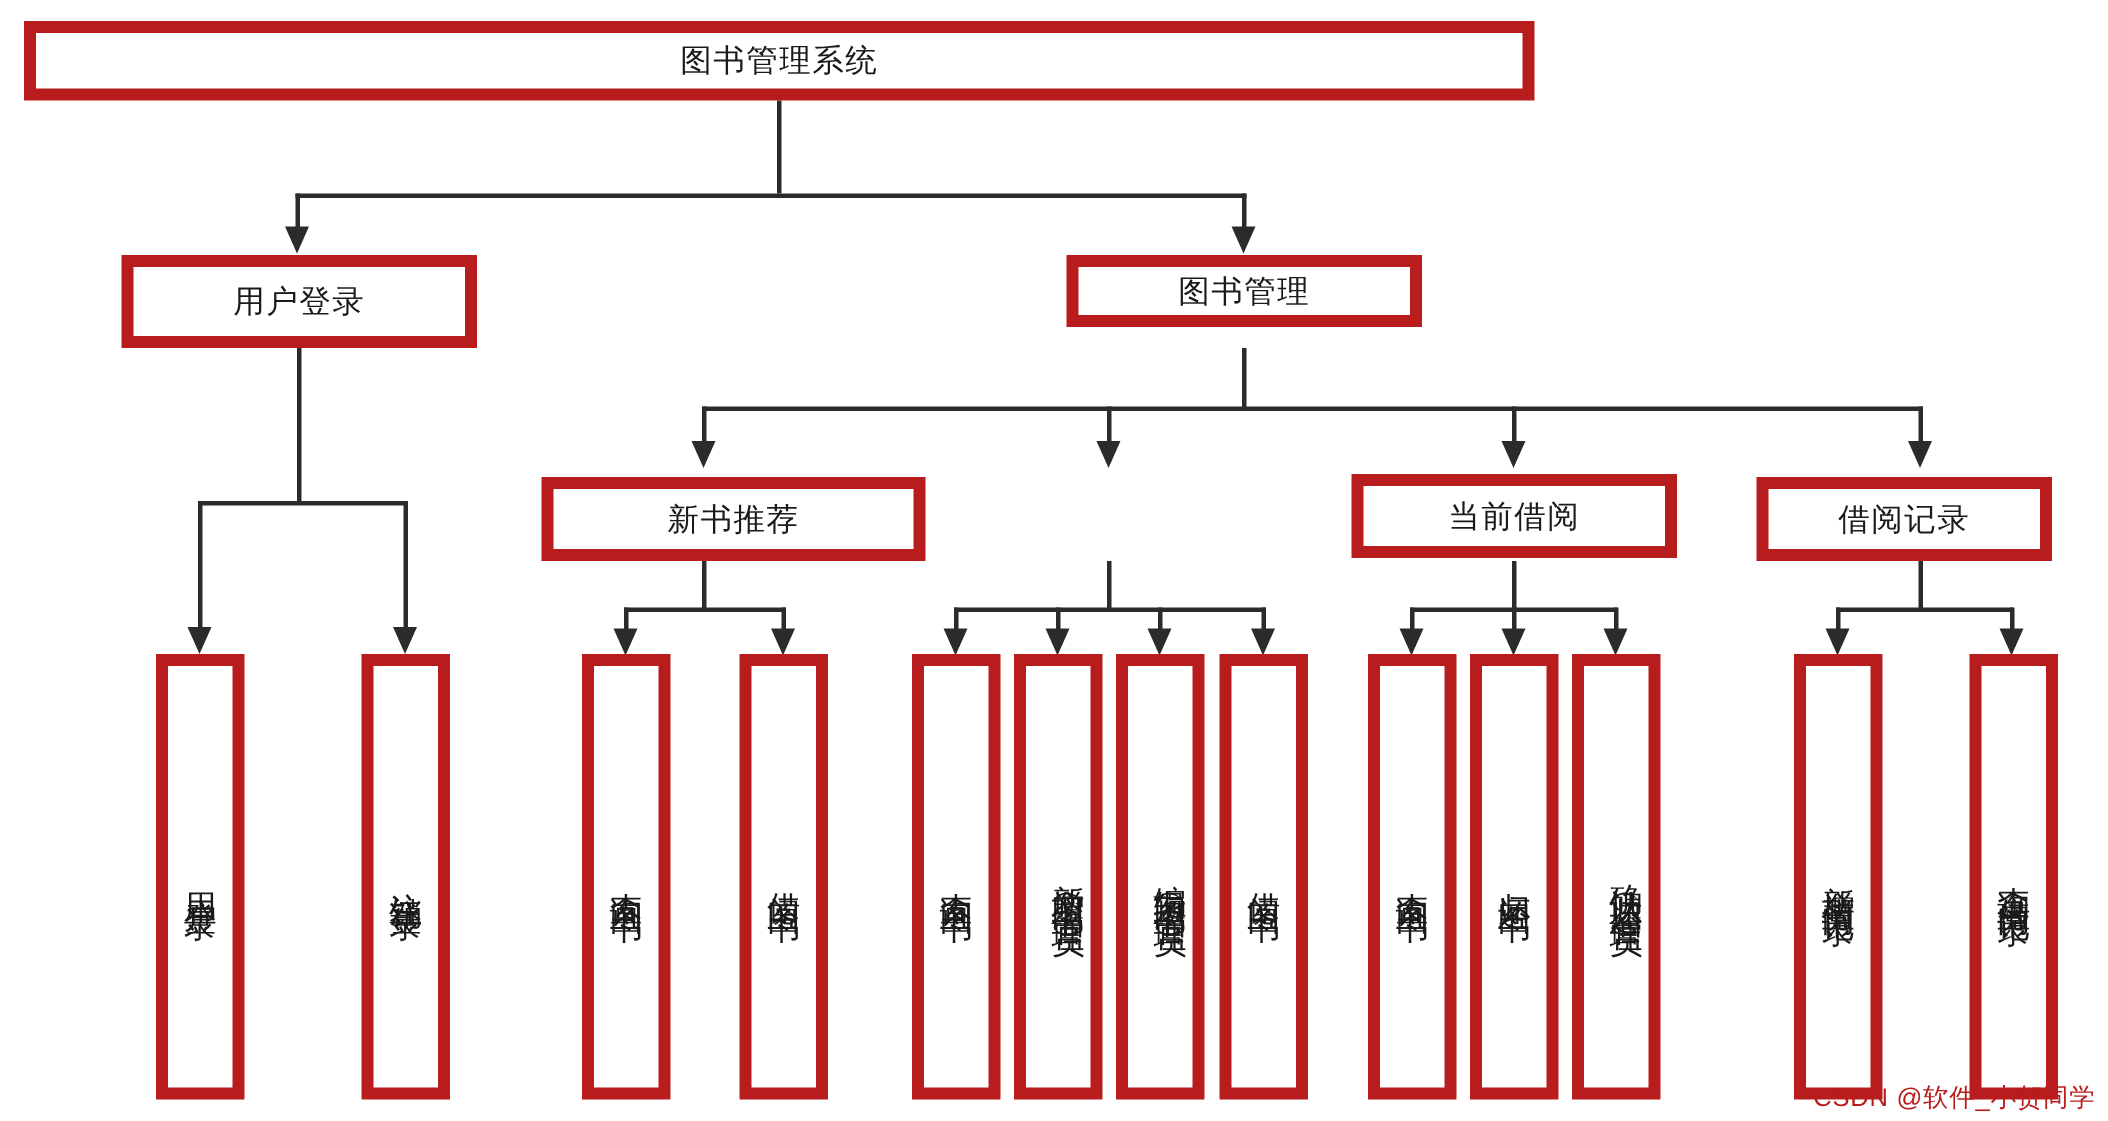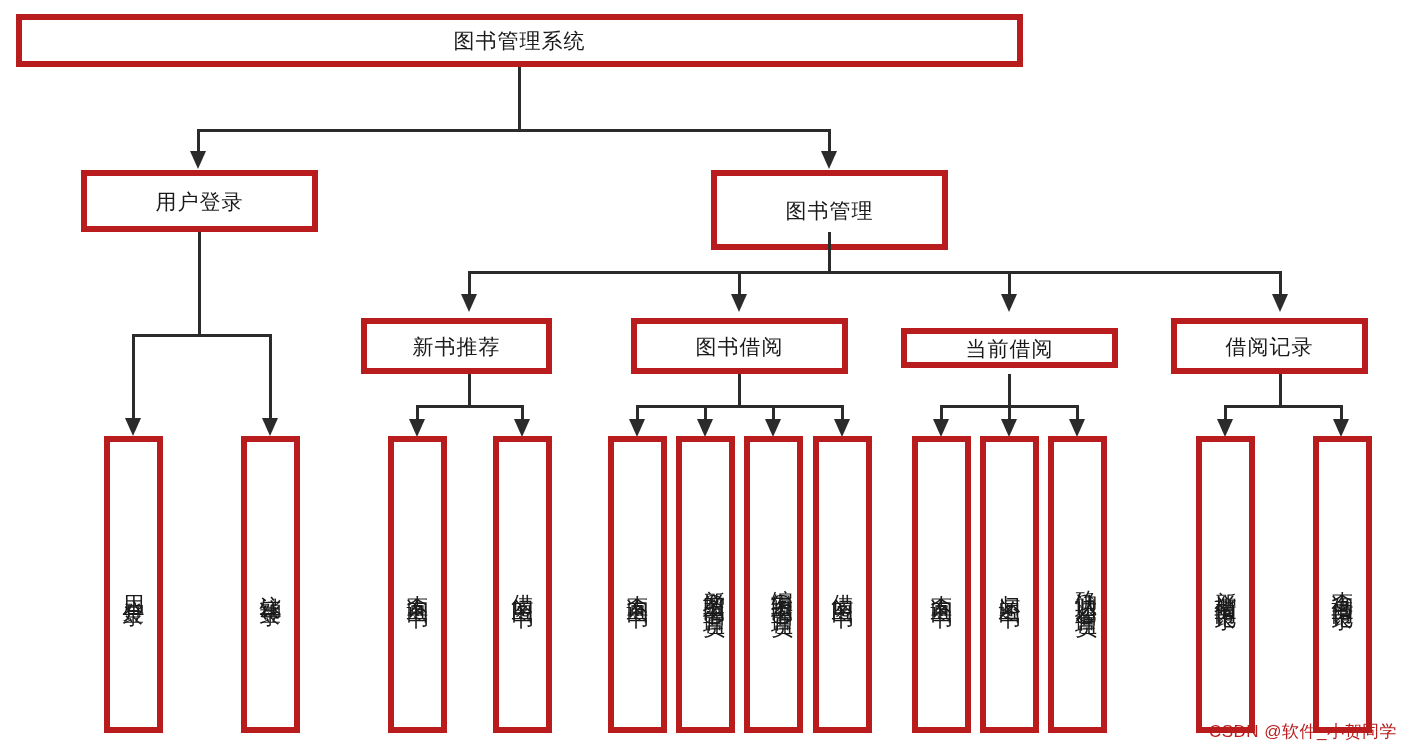--- a/index.html
+++ b/index.html
@@ -14,21 +14,21 @@
     position: relative;
     width: 1405px;
     height: 747px;
     background: #ffffff;
     overflow: hidden;
   }
   
   .node {
     position: absolute;
     box-sizing: border-box;
-    border: 6px solid #b91c1c;
+    border: 8px solid #b91c1c;
     background: #ffffff;
     display: flex;
     align-items: center;
     justify-content: center;
     color: #1a1a1a;
     letter-spacing: 1px;
   }
   .node.h {
     font-size: 21px;
     line-height: 1;
@@ -84,44 +84,43 @@
   <div class="edge hline" style="left:197px; top:129px; width:634px; height:3px;"></div>
 
   <div class="edge vline" style="left:197px; top:129px; width:3px; height:24px;"></div>
   <div class="arrow" style="left:190px; top:151px;"></div>
 
   <div class="edge vline" style="left:828px; top:129px; width:3px; height:24px;"></div>
   <div class="arrow" style="left:821px; top:151px;"></div>
 
   <div class="node h" style="left:81px; top:170px; width:237px; height:62px;">用户登录</div>
 
-  <div class="node h" style="left:711px; top:170px; width:237px; height:80px;">图书管理</div>
+  <div class="node h" style="left:711px; top:170px; width:237px; height:48px;">图书管理</div>
 
   <div class="edge vline" style="left:198px; top:232px; width:3px; height:104px;"></div>
   <div class="edge hline" style="left:132px; top:334px; width:139px; height:3px;"></div>
   <div class="edge vline" style="left:132px; top:334px; width:3px; height:88px;"></div>
   <div class="arrow" style="left:125px; top:418px;"></div>
   <div class="edge vline" style="left:269px; top:334px; width:3px; height:88px;"></div>
   <div class="arrow" style="left:262px; top:418px;"></div>
 
   <div class="edge vline" style="left:828px; top:232px; width:3px; height:41px;"></div>
   <div class="edge hline" style="left:468px; top:271px; width:814px; height:3px;"></div>
 
   <div class="edge vline" style="left:468px; top:271px; width:3px; height:27px;"></div>
   <div class="arrow" style="left:461px; top:294px;"></div>
   <div class="edge vline" style="left:738px; top:271px; width:3px; height:27px;"></div>
   <div class="arrow" style="left:731px; top:294px;"></div>
   <div class="edge vline" style="left:1008px; top:271px; width:3px; height:27px;"></div>
   <div class="arrow" style="left:1001px; top:294px;"></div>
   <div class="edge vline" style="left:1279px; top:271px; width:3px; height:27px;"></div>
   <div class="arrow" style="left:1272px; top:294px;"></div>
 
-  <div class="node h" style="left:361px; top:318px; width:191px; height:56px;">新书推荐</div>
-  <div class="node h" style="left:631px; top:318px; width:217px; height:56px;">图书借阅</div>
-  <div class="node h" style="left:901px; top:328px; width:217px; height:40px;">当前借阅</div>
+  <div class="node h" style="left:361px; top:318px; width:256px; height:56px;">新书推荐</div>
+  <div class="node h" style="left:901px; top:316px; width:217px; height:56px;">当前借阅</div>
   <div class="node h" style="left:1171px; top:318px; width:197px; height:56px;">借阅记录</div>
 
   <div class="edge vline" style="left:468px; top:374px; width:3px; height:34px;"></div>
   <div class="edge hline" style="left:416px; top:405px; width:108px; height:3px;"></div>
   <div class="edge vline" style="left:416px; top:405px; width:3px; height:18px;"></div>
   <div class="arrow" style="left:409px; top:419px;"></div>
   <div class="edge vline" style="left:521px; top:405px; width:3px; height:18px;"></div>
   <div class="arrow" style="left:514px; top:419px;"></div>
 
   <div class="edge vline" style="left:738px; top:374px; width:3px; height:34px;"></div>

